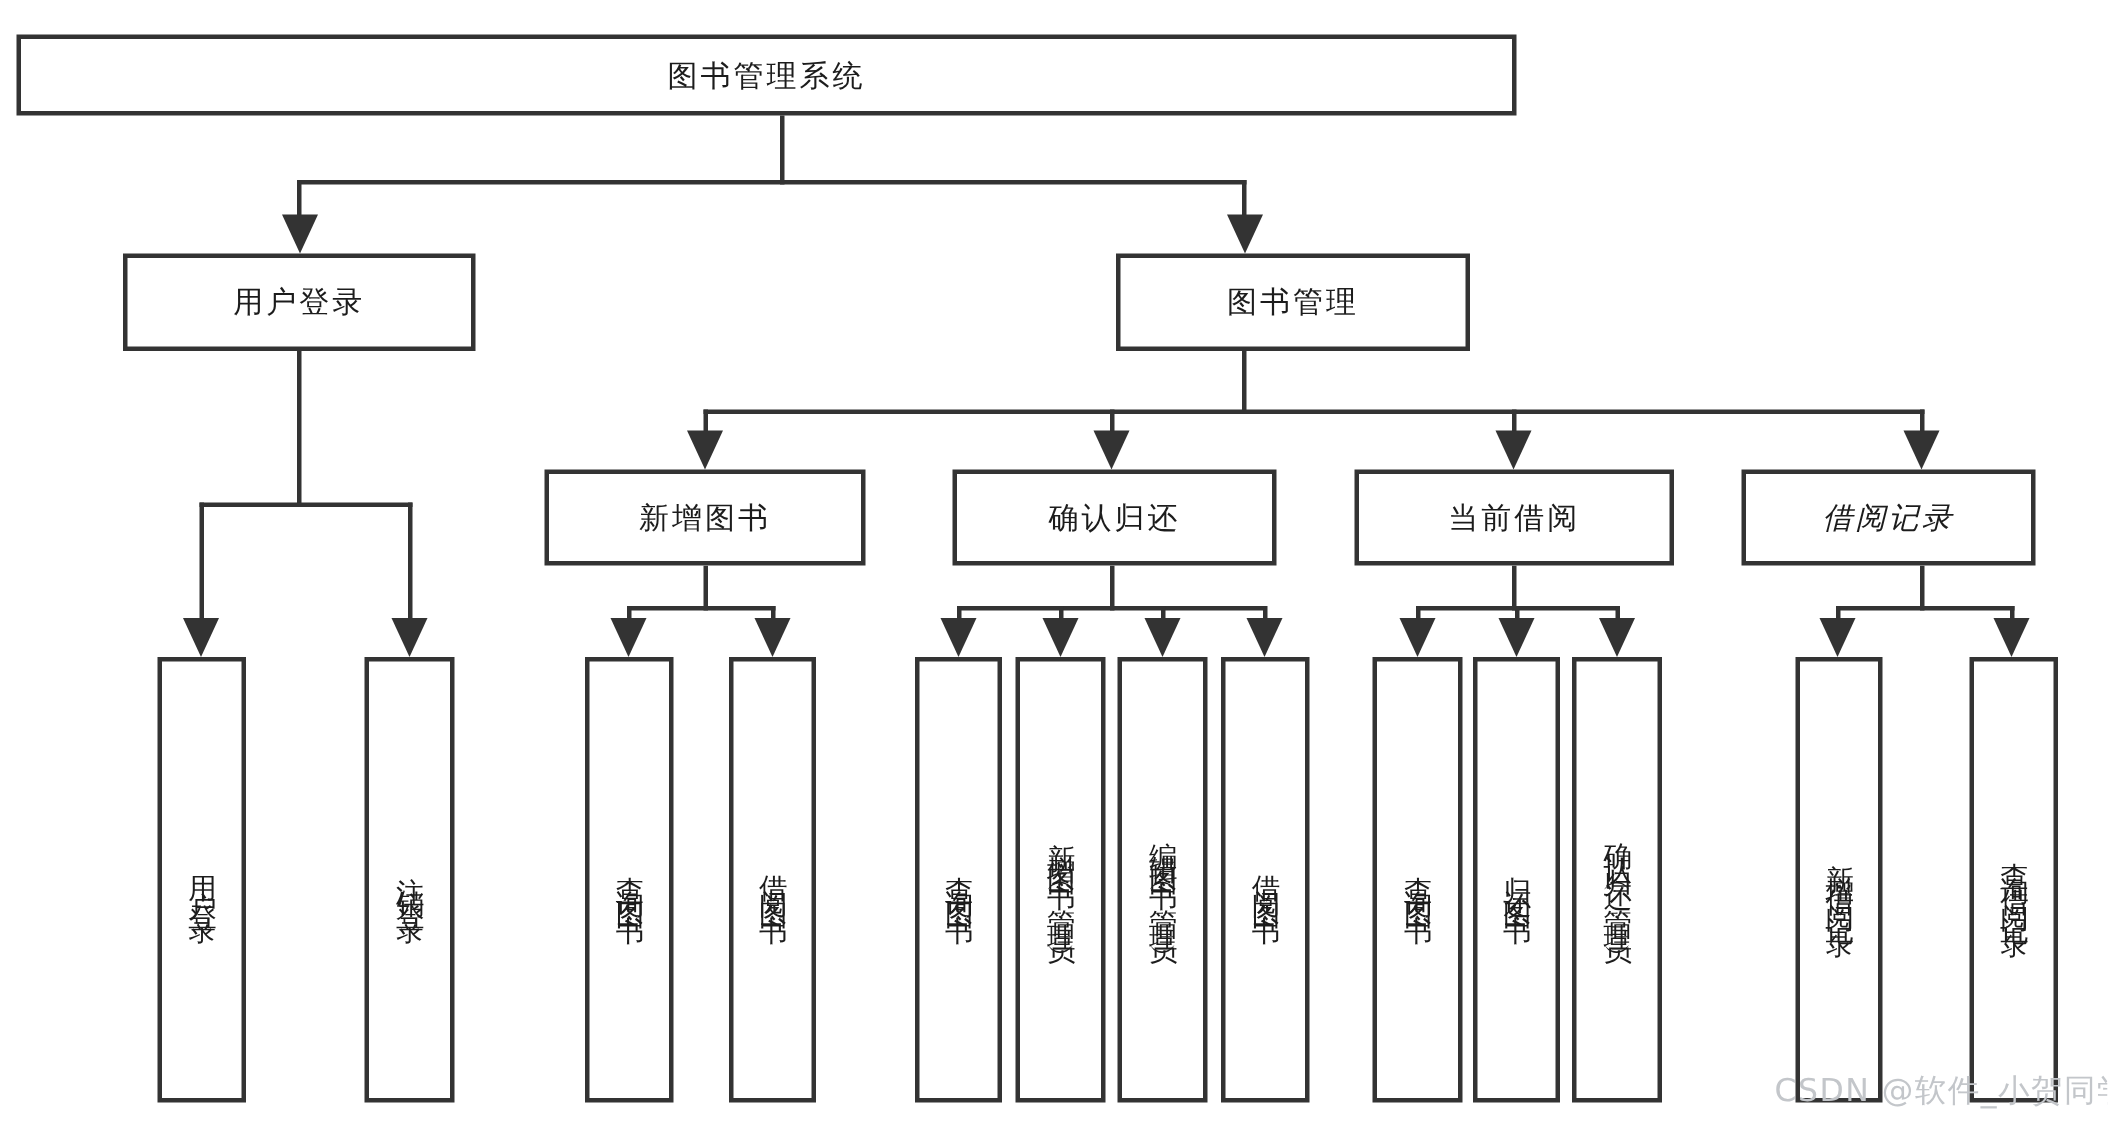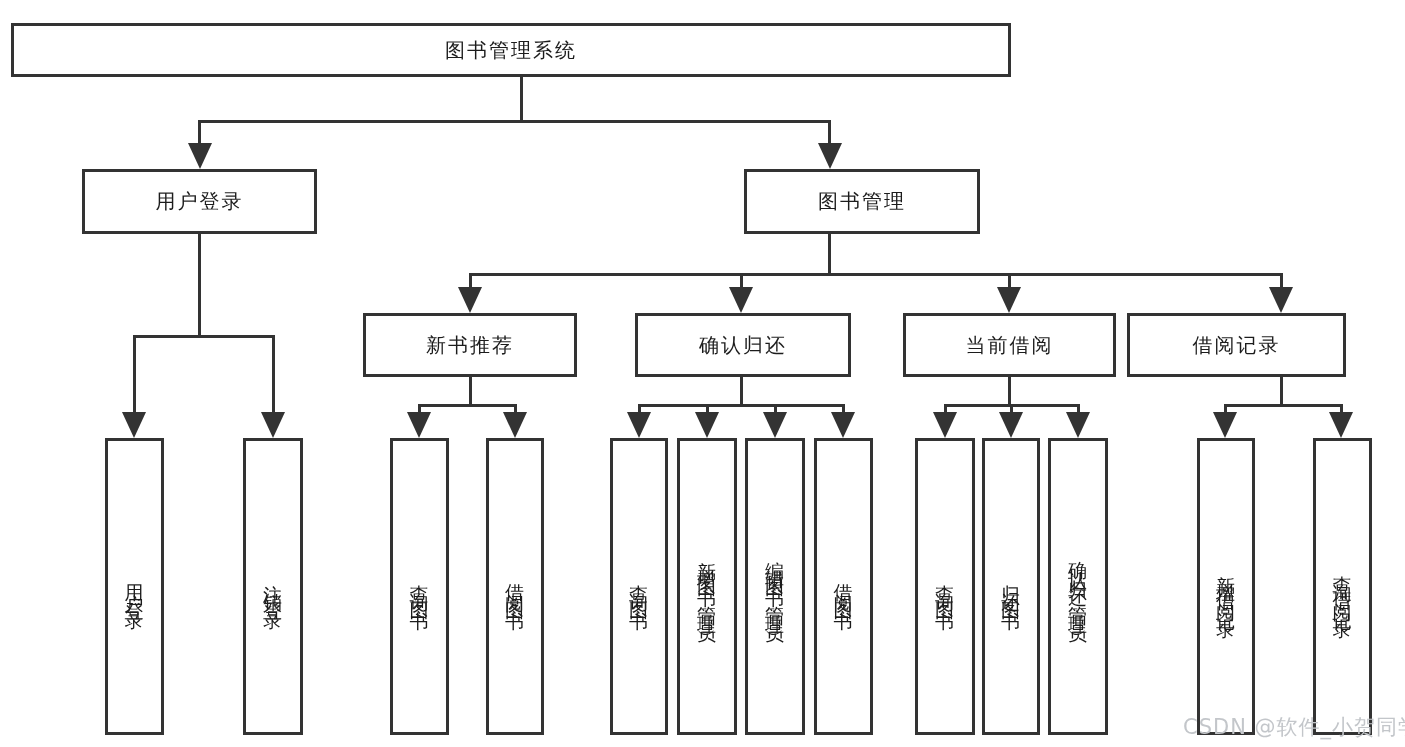--- a/index.html
+++ b/index.html
@@ -44,29 +44,29 @@
   </div>
 
   <div class="hbox" style="left:82px; top:169px; width:235px; height:65px;">
     <span>用户登录</span>
   </div>
   <div class="hbox" style="left:712px; top:169px; width:236px; height:65px;margin-left:32px;">
     <span>图书管理</span>
   </div>
 
   <div class="hbox" style="left:363px; top:313px; width:214px; height:64px;">
-    <span>新书推荐</span>
+    <span>新增图书</span>
   </div>
   <div class="hbox" style="left:635px; top:313px; width:216px; height:64px;">
     <span>确认归还</span>
   </div>
   <div class="hbox" style="left:903px; top:313px; width:213px; height:64px;">
     <span>当前借阅</span>
   </div>
-  <div class="hbox" style="left:1127px; top:313px; width:219px; height:64px;">
+  <div class="hbox" style="left:1161px; top:313px; width:196px; height:64px;font-style:italic;">
     <span>借阅记录</span>
   </div>
 
   <div class="vbox" style="left:105px; top:438px; width:59px; height:297px;">
     <span>用户登录</span>
   </div>
   <div class="vbox" style="left:243px; top:438px; width:60px; height:297px;">
     <span>注销登录</span>
   </div>
 

